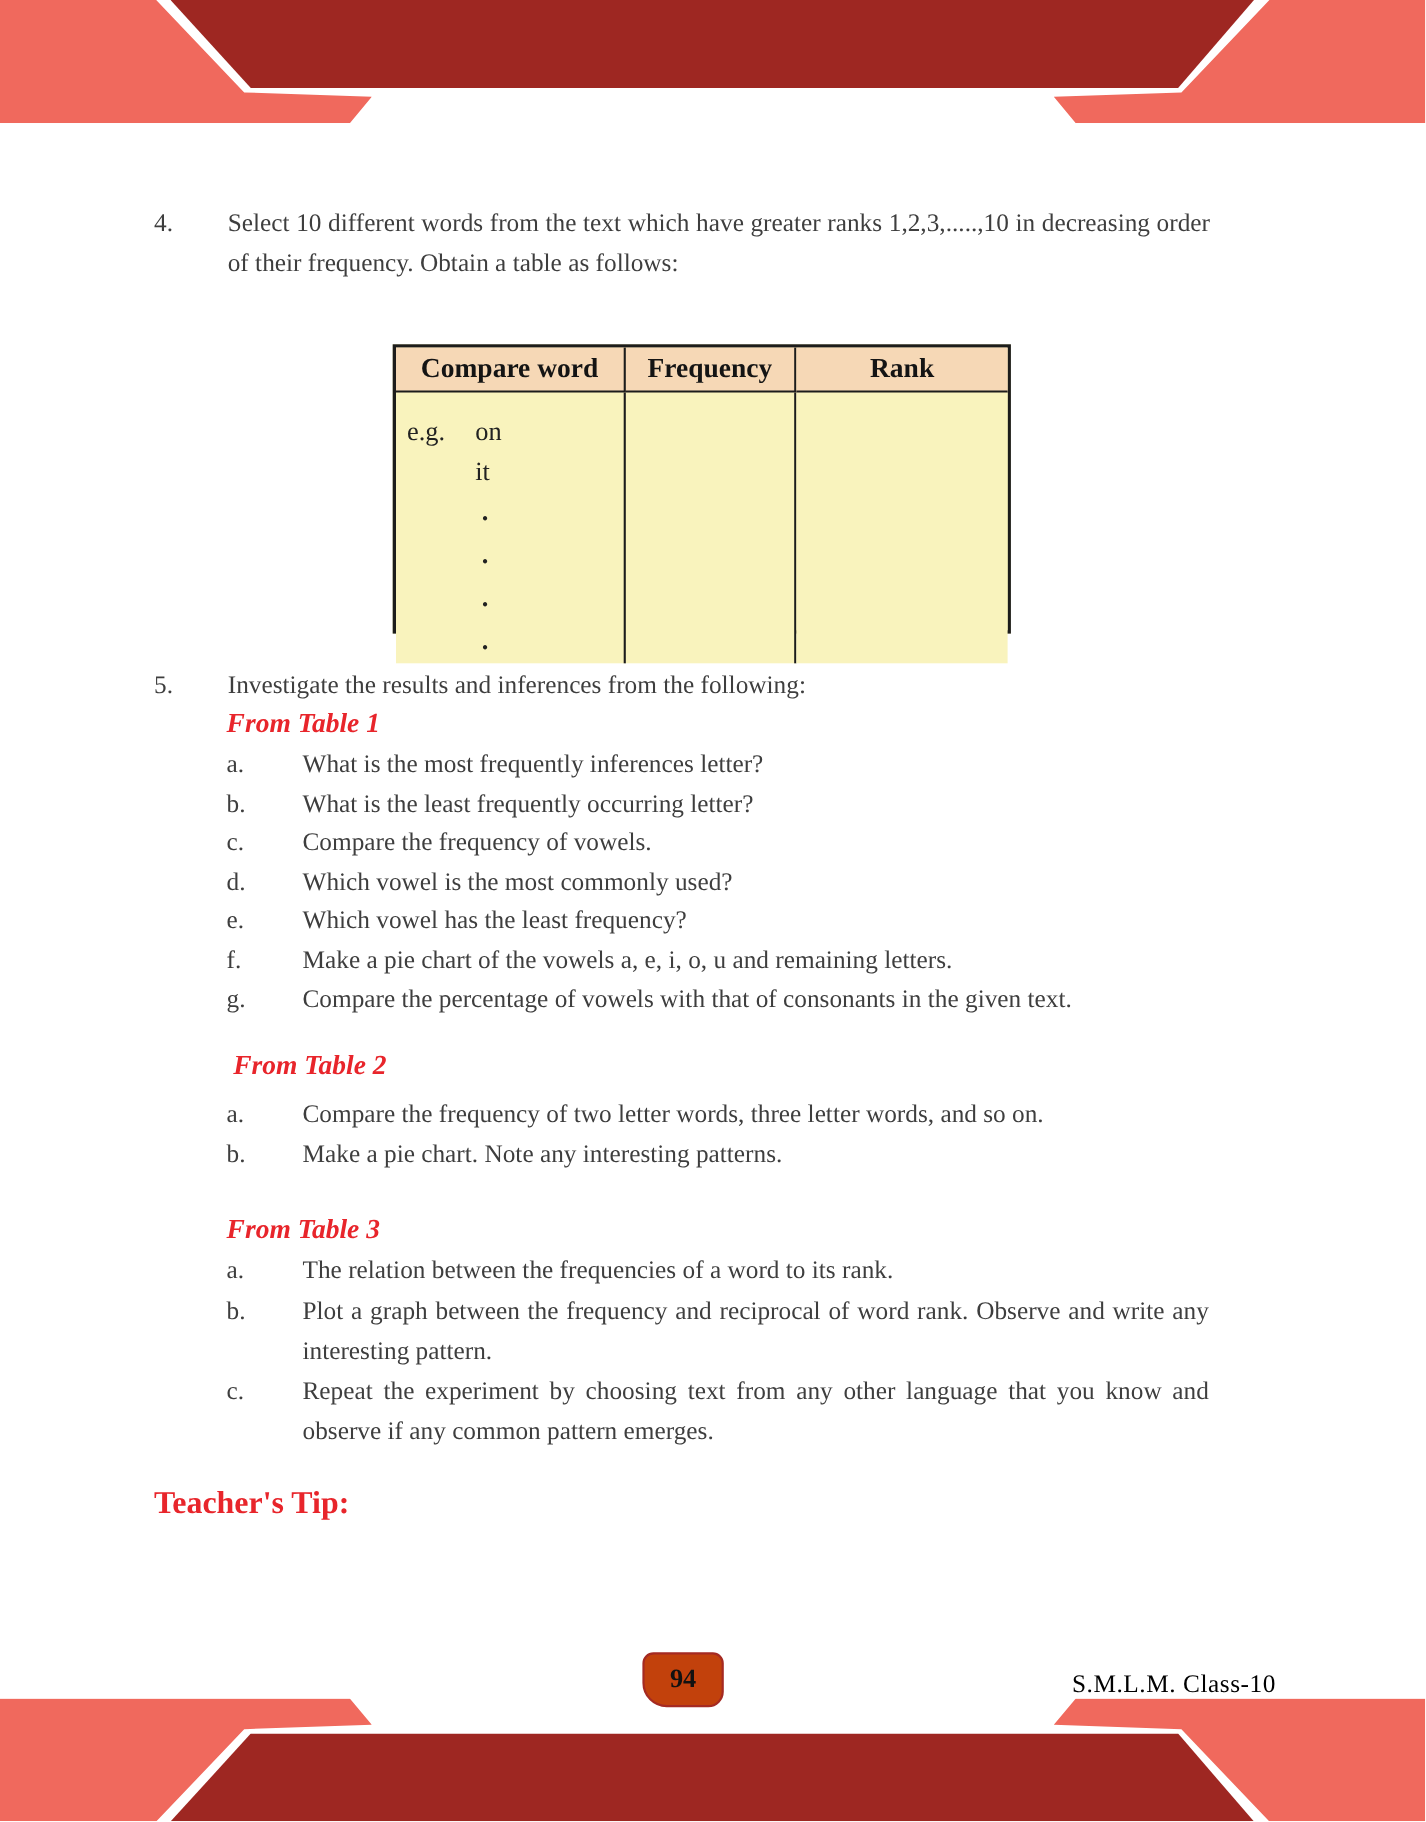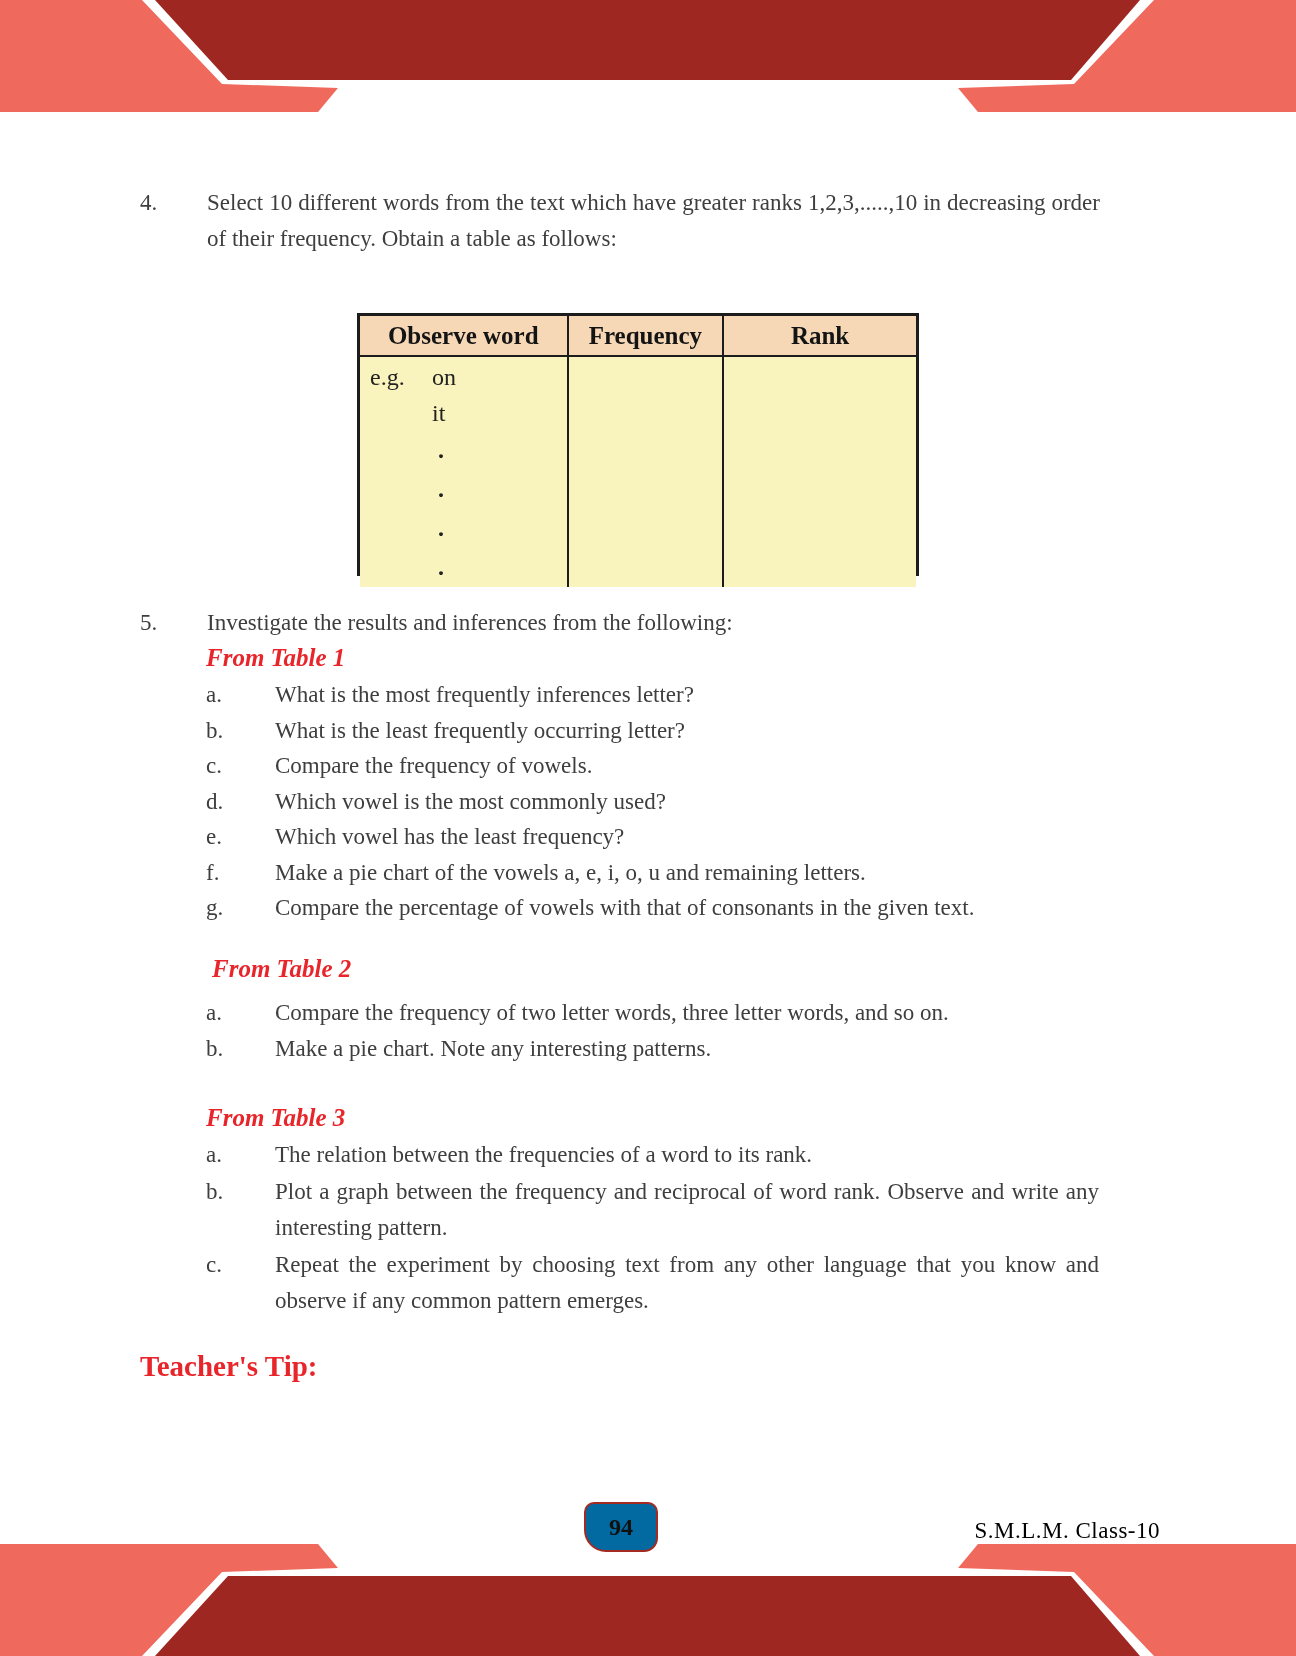--- a/index.html
+++ b/index.html
@@ -30,52 +30,52 @@
   .qitem .qtxt{margin-left:69px;}
   .qitem .qtxt.just{text-align:justify;}
   .qlist.wide .qitem{line-height:36.5px;}
 
   
   .word-table{position:absolute;left:357px;top:313px;width:562px;height:263px;border:3px solid #1c1c1c;box-sizing:border-box;display:grid;grid-template-columns:37.5% 28% 34.5%;grid-template-rows:41px 1fr;background:#F9F3BD;}
   .wt-cell{box-sizing:border-box;}
   .wt-h{background:#F6D8B6;border-bottom:2px solid #1c1c1c;display:flex;align-items:center;justify-content:center;font-weight:bold;font-size:25px;color:#141414;}
   .bdr-r{border-right:2px solid #1c1c1c;}
   .wt-b{background:#F9F3BD;}
-  .col1-inner{display:flex;padding:2px 0 0 10px;font-size:24px;color:#222222;}
+  .col1-inner{display:flex;padding:18px 0 0 10px;font-size:24px;color:#222222;}
   .col1-inner .eg{width:62px;line-height:36px;}
   .words{line-height:36px;}
   .words .dot{line-height:39px;font-weight:bold;text-indent:6px;}
   .words .dot:first-of-type{margin-top:8px;}
 
   
   .tip-title{position:absolute;left:140px;top:1350px;color:#E8252B;font-weight:bold;font-size:29px;}
   .tip-text{position:absolute;left:140px;top:1387px;font-size:23px;color:#3e3e3e;}
 
   
-  .page-badge{position:absolute;left:584px;top:1502px;width:74px;height:50px;background:#0369a1;border:2px solid #A52A22;box-sizing:border-box;border-radius:10px 10px 14px 22px;display:flex;align-items:center;justify-content:center;font-weight:bold;font-size:24px;color:#111111;}
+  .page-badge{position:absolute;left:584px;top:1502px;width:74px;height:50px;background:#c2410c;border:2px solid #A52A22;box-sizing:border-box;border-radius:10px 10px 14px 22px;display:flex;align-items:center;justify-content:center;font-weight:bold;font-size:24px;color:#111111;}
   .edition{position:absolute;right:136px;top:1518px;font-size:23px;color:#000000;letter-spacing:0.5px;}
 </style>
 </head>
 <body>
 
 <div class="page">
 
   <div class="deco deco-top">
     <div class="shape top-salmon-left"></div>
     <div class="shape top-salmon-right"></div>
     <div class="shape top-dark"></div>
   </div>
 
   <div class="numbered" style="top:185px;">
     <span class="num">4.</span>
     <div class="body">Select 10 different words from the text which have greater ranks 1,2,3,.....,10 in decreasing order of their frequency. Obtain a table as follows:</div>
   </div>
 
   <div class="word-table">
-    <div class="wt-cell wt-h bdr-r">Observe word</div>
+    <div class="wt-cell wt-h bdr-r">Compare word</div>
     <div class="wt-cell wt-h bdr-r">Frequency</div>
     <div class="wt-cell wt-h">Rank</div>
     <div class="wt-cell wt-b bdr-r">
       <div class="col1-inner">
         <span class="eg">e.g.</span>
         <div class="words">
           <div>on</div>
           <div>it</div>
           <div class="dot">.</div>
           <div class="dot">.</div>

